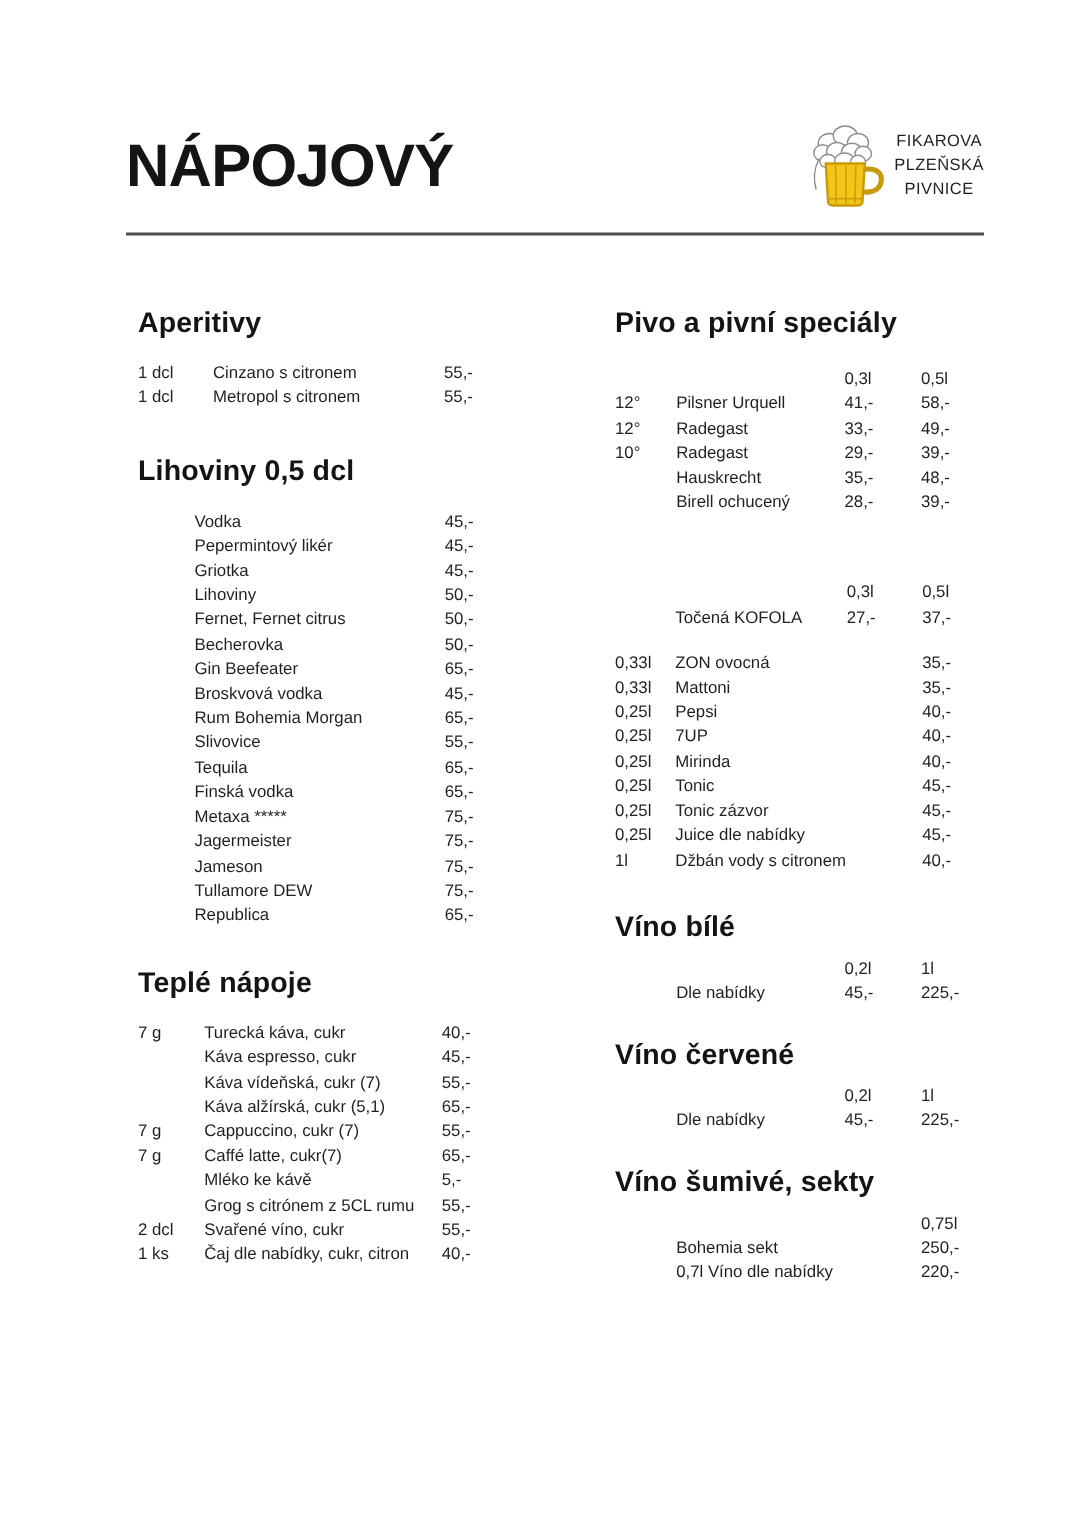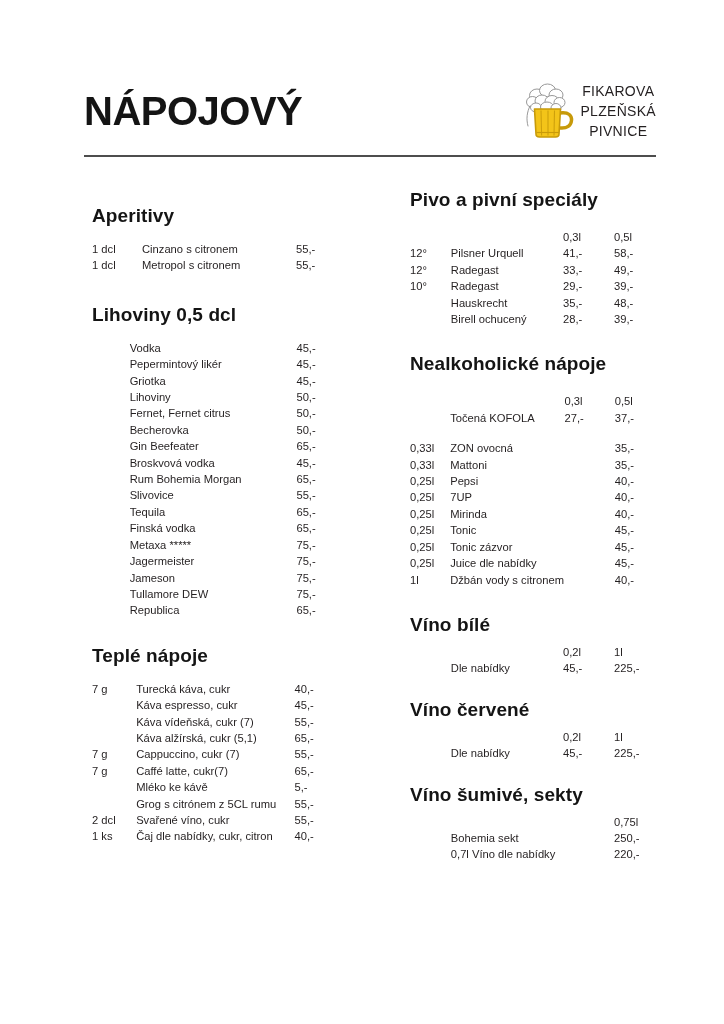--- a/index.html
+++ b/index.html
@@ -19,31 +19,31 @@
   }
   .title-word {
     font-size:40px; font-weight:700; letter-spacing:-0.5px;
     color:#141414; line-height:1; white-space:nowrap;
   }
   .brand {
     display:flex; align-items:center; gap:6px;
   }
   .mug-icon { width:52px; height:58px; display:block; }
   .brand-text {
-    font-size:14px; line-height:1.45; color:#231f20;
+    font-size:11px; line-height:1.45; color:#231f20;
     text-align:center; letter-spacing:0.3px; white-space:nowrap;
   }
   .divider {
     position:absolute; left:84px; top:155px; width:572px;
     height:1.6px; background:#4d4d4d;
   }
 
   
   .col-left  { position:absolute; left:92px;  top:205px; width:250px; }
-  .col-right { position:absolute; left:410px; top:189px; width:255px; }
+  .col-right { position:absolute; left:410px; top:205px; width:255px; }
 
   h2.sec {
     font-size:19px; font-weight:700; color:#141414;
     letter-spacing:0.1px; white-space:nowrap;
   }
 
   table.menu { width:100%; border-collapse:collapse; }
   table.menu td {
     font-size:11.2px; color:#231f20; line-height:1.465;
     padding:0; vertical-align:top; white-space:nowrap;
@@ -337,21 +337,20 @@
           <tr>
             <td class="unit"></td>
             <td class="name">Birell ochucený</td>
             <td class="p1">28,-</td>
             <td class="p2">39,-</td>
           </tr>
         </tbody>
     </table>
 
     <div class="sp-26"></div>
-    <h2 class="sec">Nealkoholické nápoje</h2>
     <div class="sp-18"></div>
     <table class="menu t-non">
         <tbody>
       <tr>
         <td class="unit"></td>
         <td class="name"></td>
         <td class="p1 hdr">0,3l</td>
         <td class="p2 hdr">0,5l</td>
       </tr>
       <tr>

